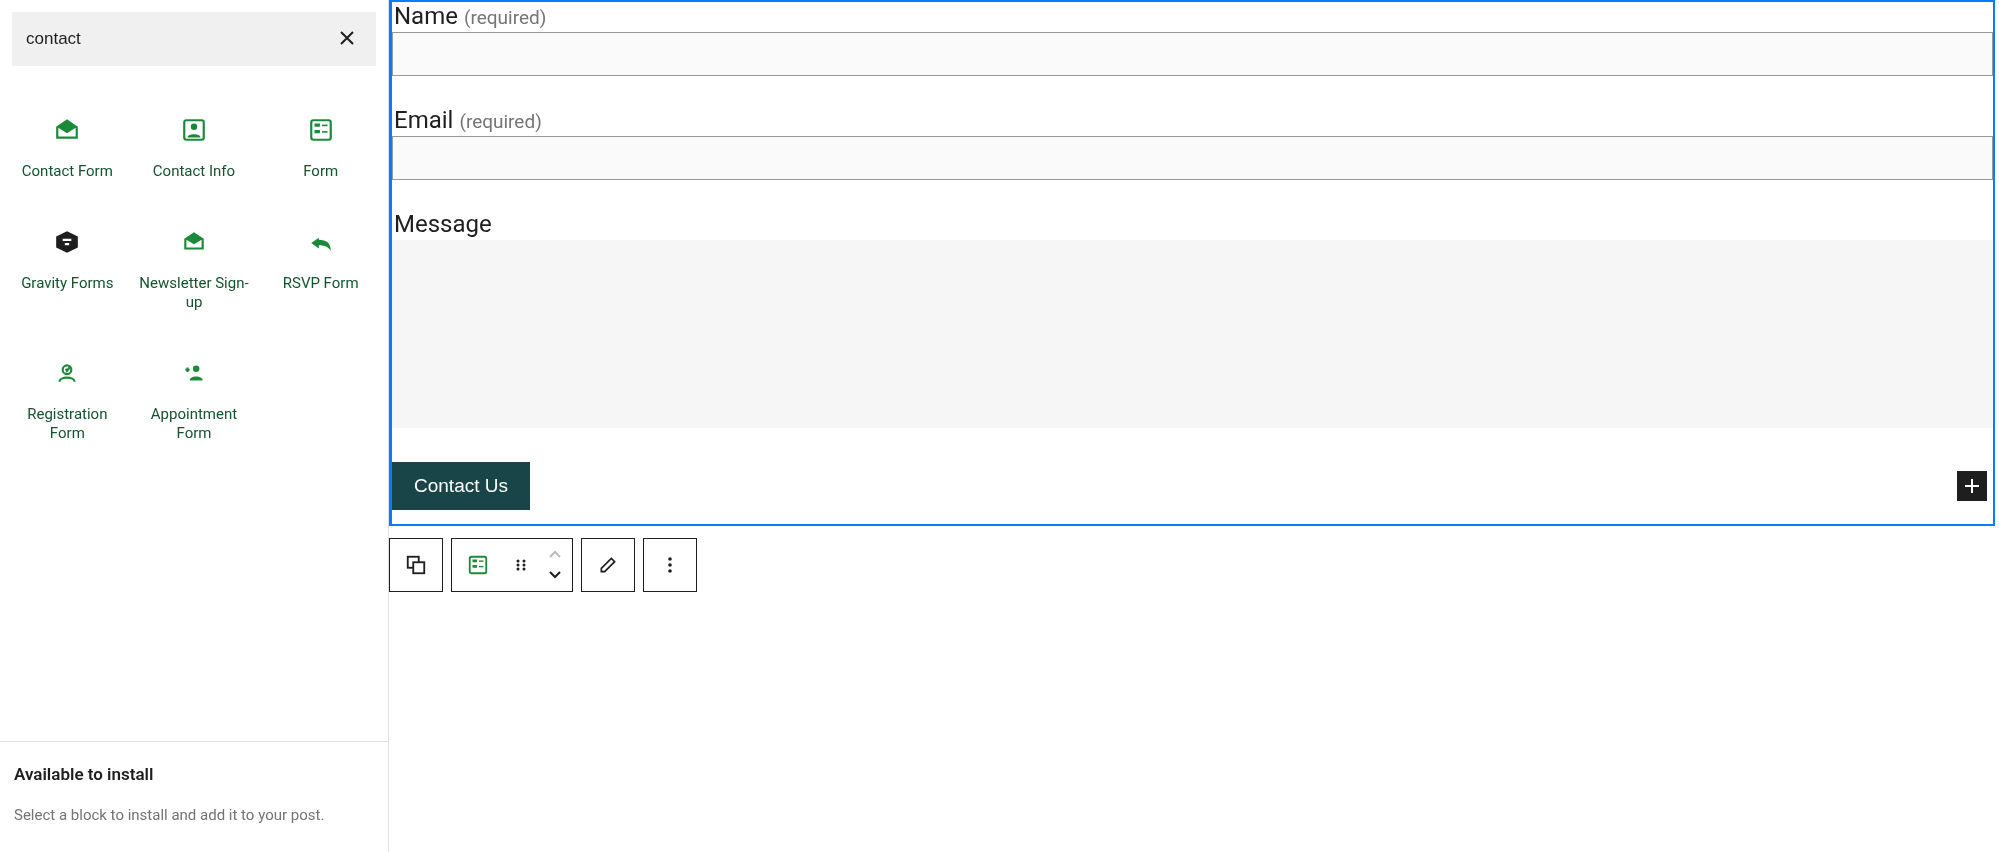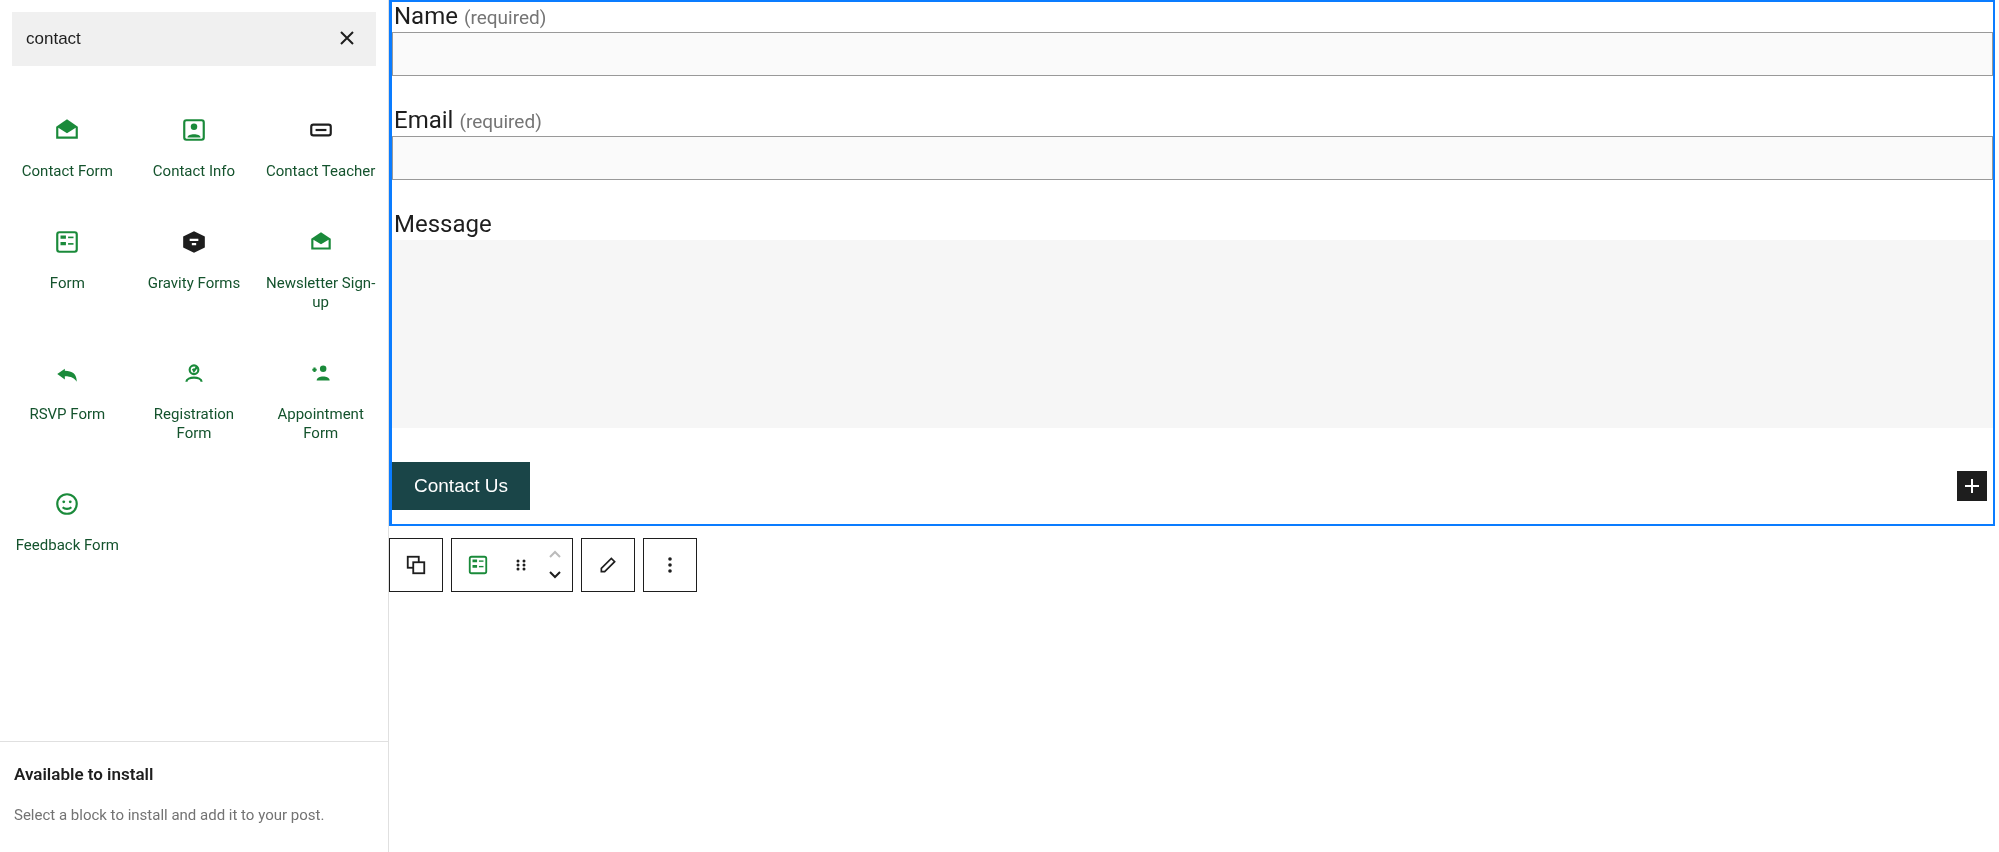--- a/index.html
+++ b/index.html
@@ -219,29 +219,20 @@
             <rect x="3" y="3" width="18" height="18" rx="2" fill="none" stroke="#1a8a3a" stroke-width="2"></rect>
             <circle cx="12" cy="9" r="3" fill="#1a8a3a"></circle>
             <path d="M6 19 C6 15 18 15 18 19" fill="#1a8a3a"></path>
           </svg>
       </div>
       <span class="block-label">Contact Info</span>
     </div>
     <div class="block-item">
       <div class="block-icon">
         <svg viewBox="0 0 24 24">
-            <rect x="3" y="7" width="18" height="10" rx="2" fill="none" stroke="#1e1e1e" stroke-width="2"></rect>
-            <rect x="7" y="11" width="10" height="2" fill="#1e1e1e"></rect>
-          </svg>
-      </div>
-      <span class="block-label">Contact Teacher</span>
-    </div>
-    <div class="block-item">
-      <div class="block-icon">
-        <svg viewBox="0 0 24 24">
             <rect x="3" y="3" width="18" height="18" rx="2" fill="none" stroke="#1a8a3a" stroke-width="2"></rect>
             <rect x="6" y="6" width="5" height="3" fill="#1a8a3a"></rect>
             <rect x="13" y="7" width="5" height="1.5" fill="#1a8a3a"></rect>
             <rect x="6" y="12" width="5" height="3" fill="#1a8a3a"></rect>
             <rect x="13" y="13" width="5" height="1.5" fill="#1a8a3a"></rect>
           </svg>
       </div>
       <span class="block-label">Form</span>
     </div>
     <div class="block-item">
@@ -282,31 +273,20 @@
     </div>
     <div class="block-item">
       <div class="block-icon">
         <svg viewBox="0 0 24 24">
             <circle cx="14" cy="8" r="3" fill="#1a8a3a"></circle>
             <path d="M8 19 C8 14 20 14 20 19" fill="#1a8a3a"></path>
             <path d="M4 9 H8 M6 7 V11" stroke="#1a8a3a" stroke-width="2"></path>
           </svg>
       </div>
       <span class="block-label">Appointment Form</span>
-    </div>
-    <div class="block-item">
-      <div class="block-icon">
-        <svg viewBox="0 0 24 24">
-            <circle cx="12" cy="12" r="9" fill="none" stroke="#1a8a3a" stroke-width="2"></circle>
-            <circle cx="9" cy="10" r="1.3" fill="#1a8a3a"></circle>
-            <circle cx="15" cy="10" r="1.3" fill="#1a8a3a"></circle>
-            <path d="M8 15 C10 17 14 17 16 15" fill="none" stroke="#1a8a3a" stroke-width="2"></path>
-          </svg>
-      </div>
-      <span class="block-label">Feedback Form</span>
     </div>
   </div>
 
   <div class="sidebar-footer">
     <div class="sidebar-footer-title">Available to install</div>
     <div class="sidebar-footer-sub">Select a block to install and add it to your post.</div>
   </div>
 </div>
 
 <div class="main">

